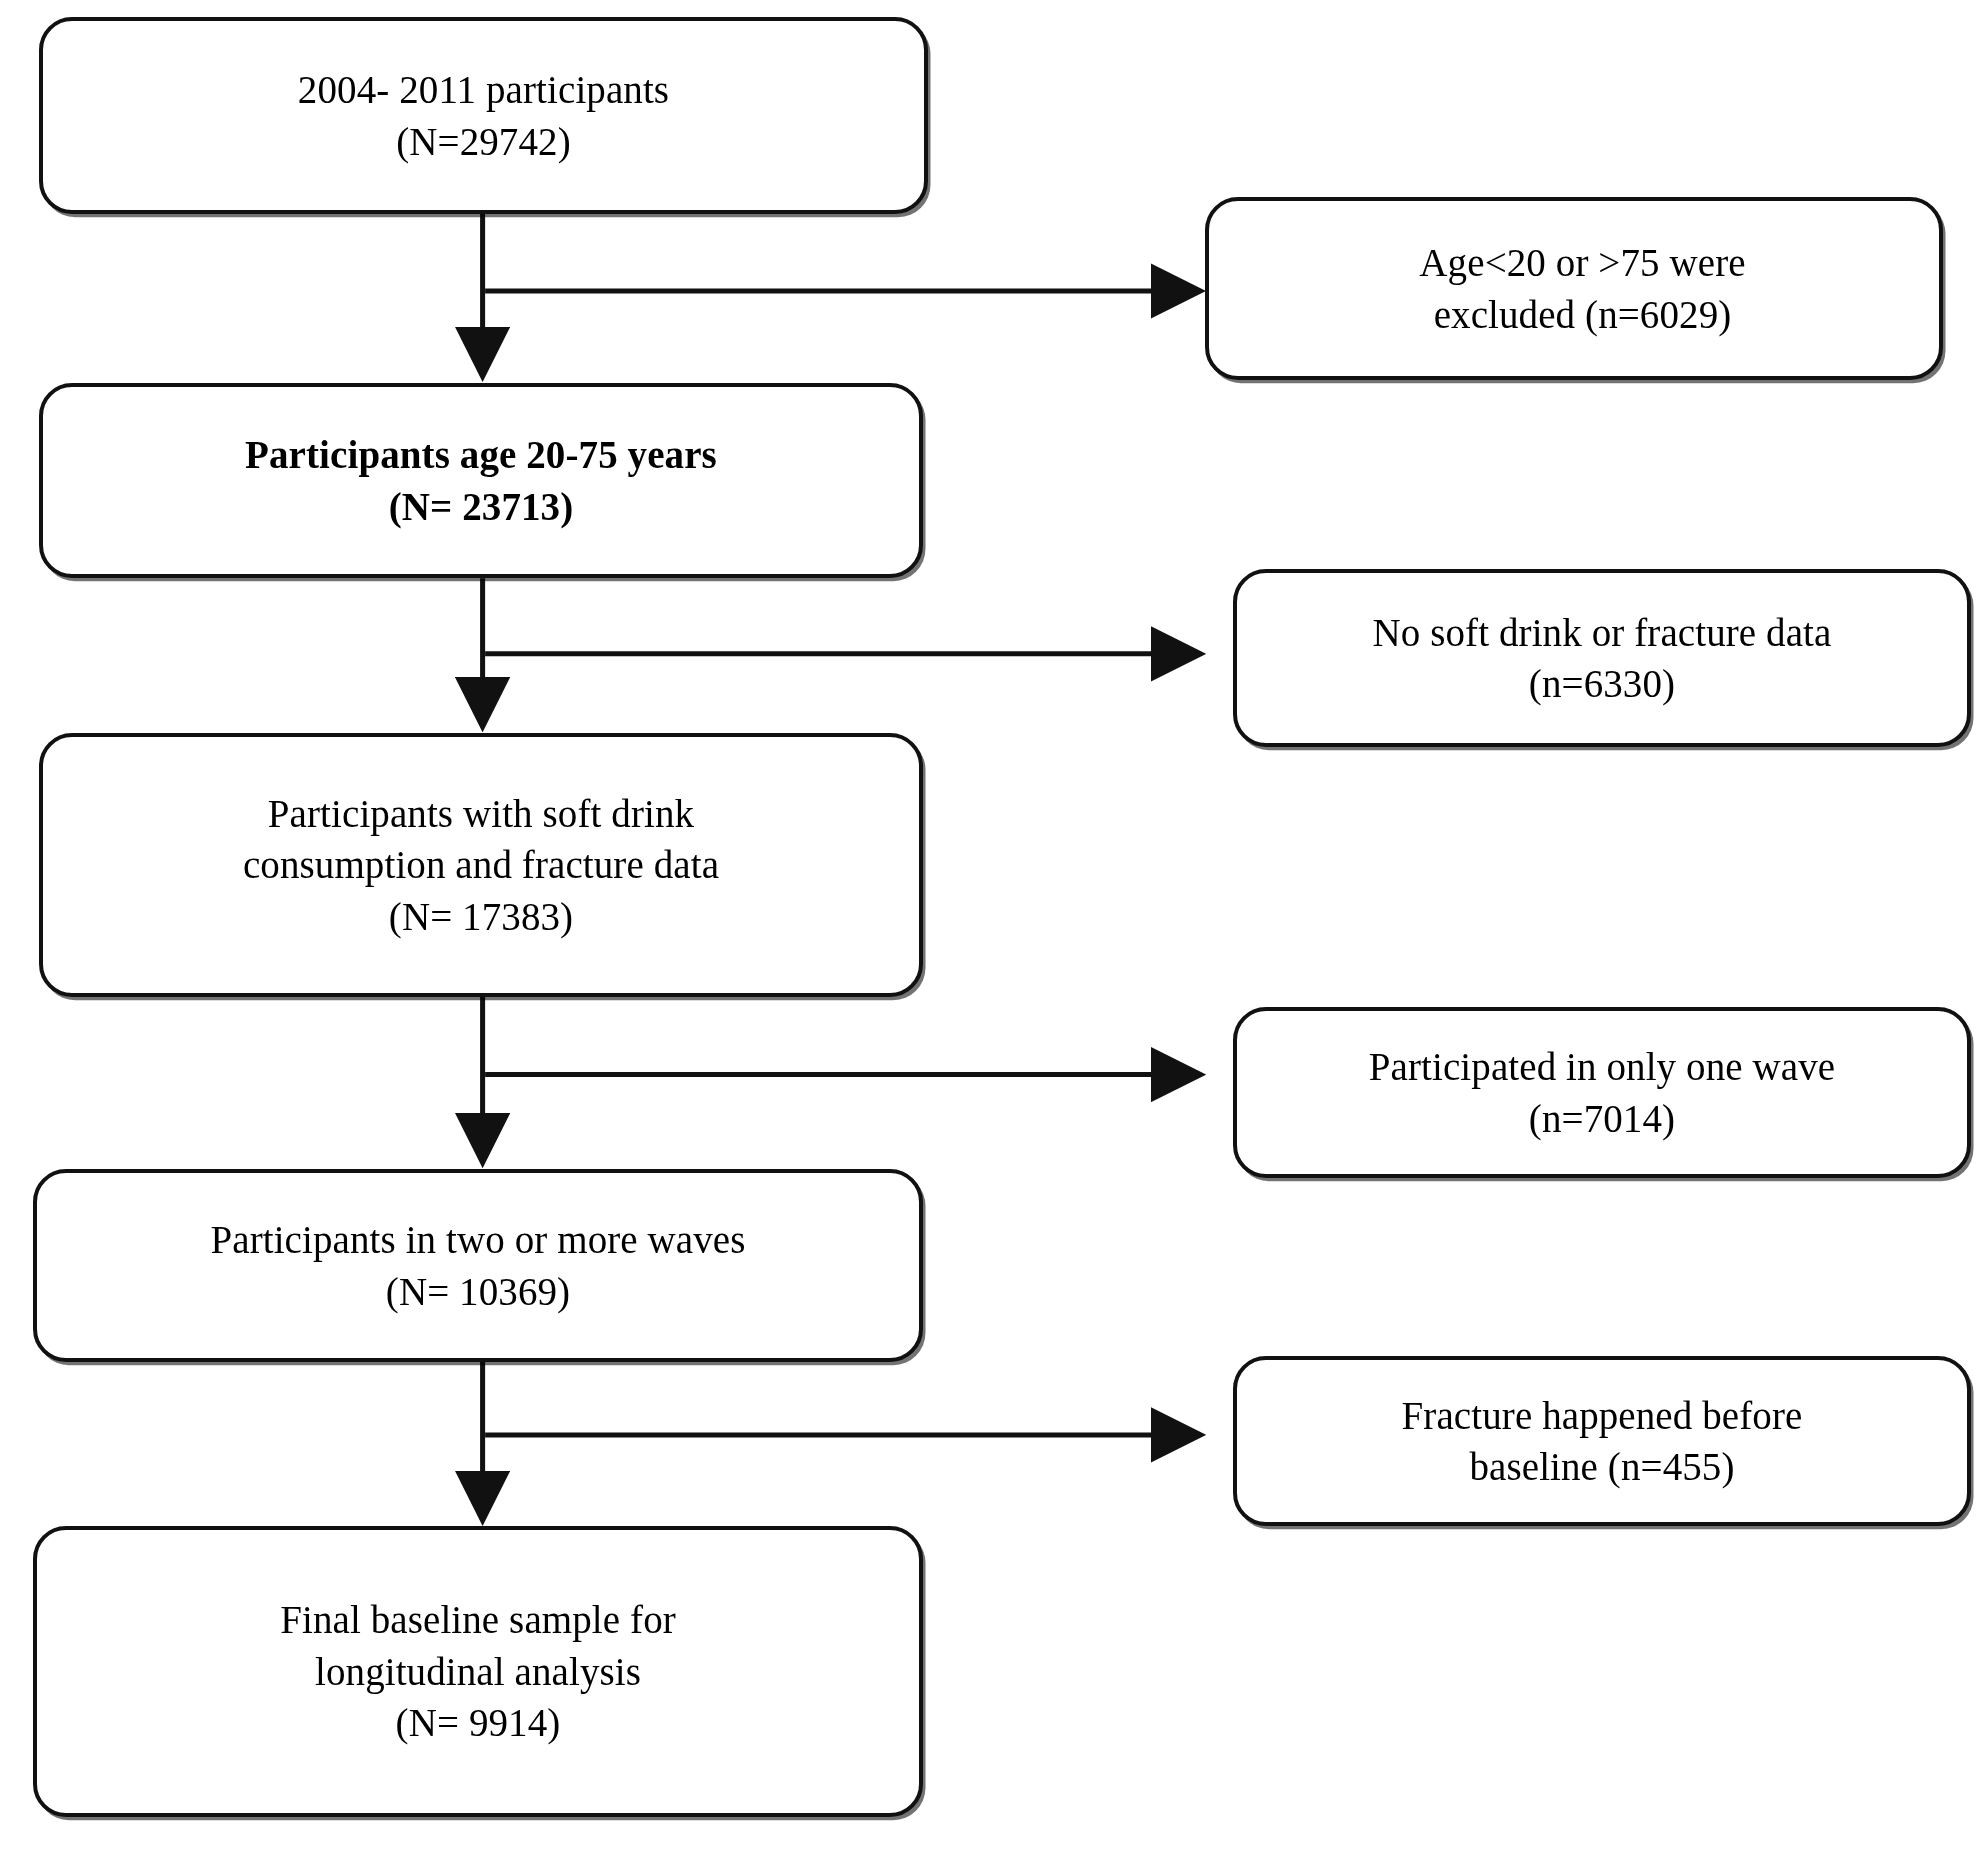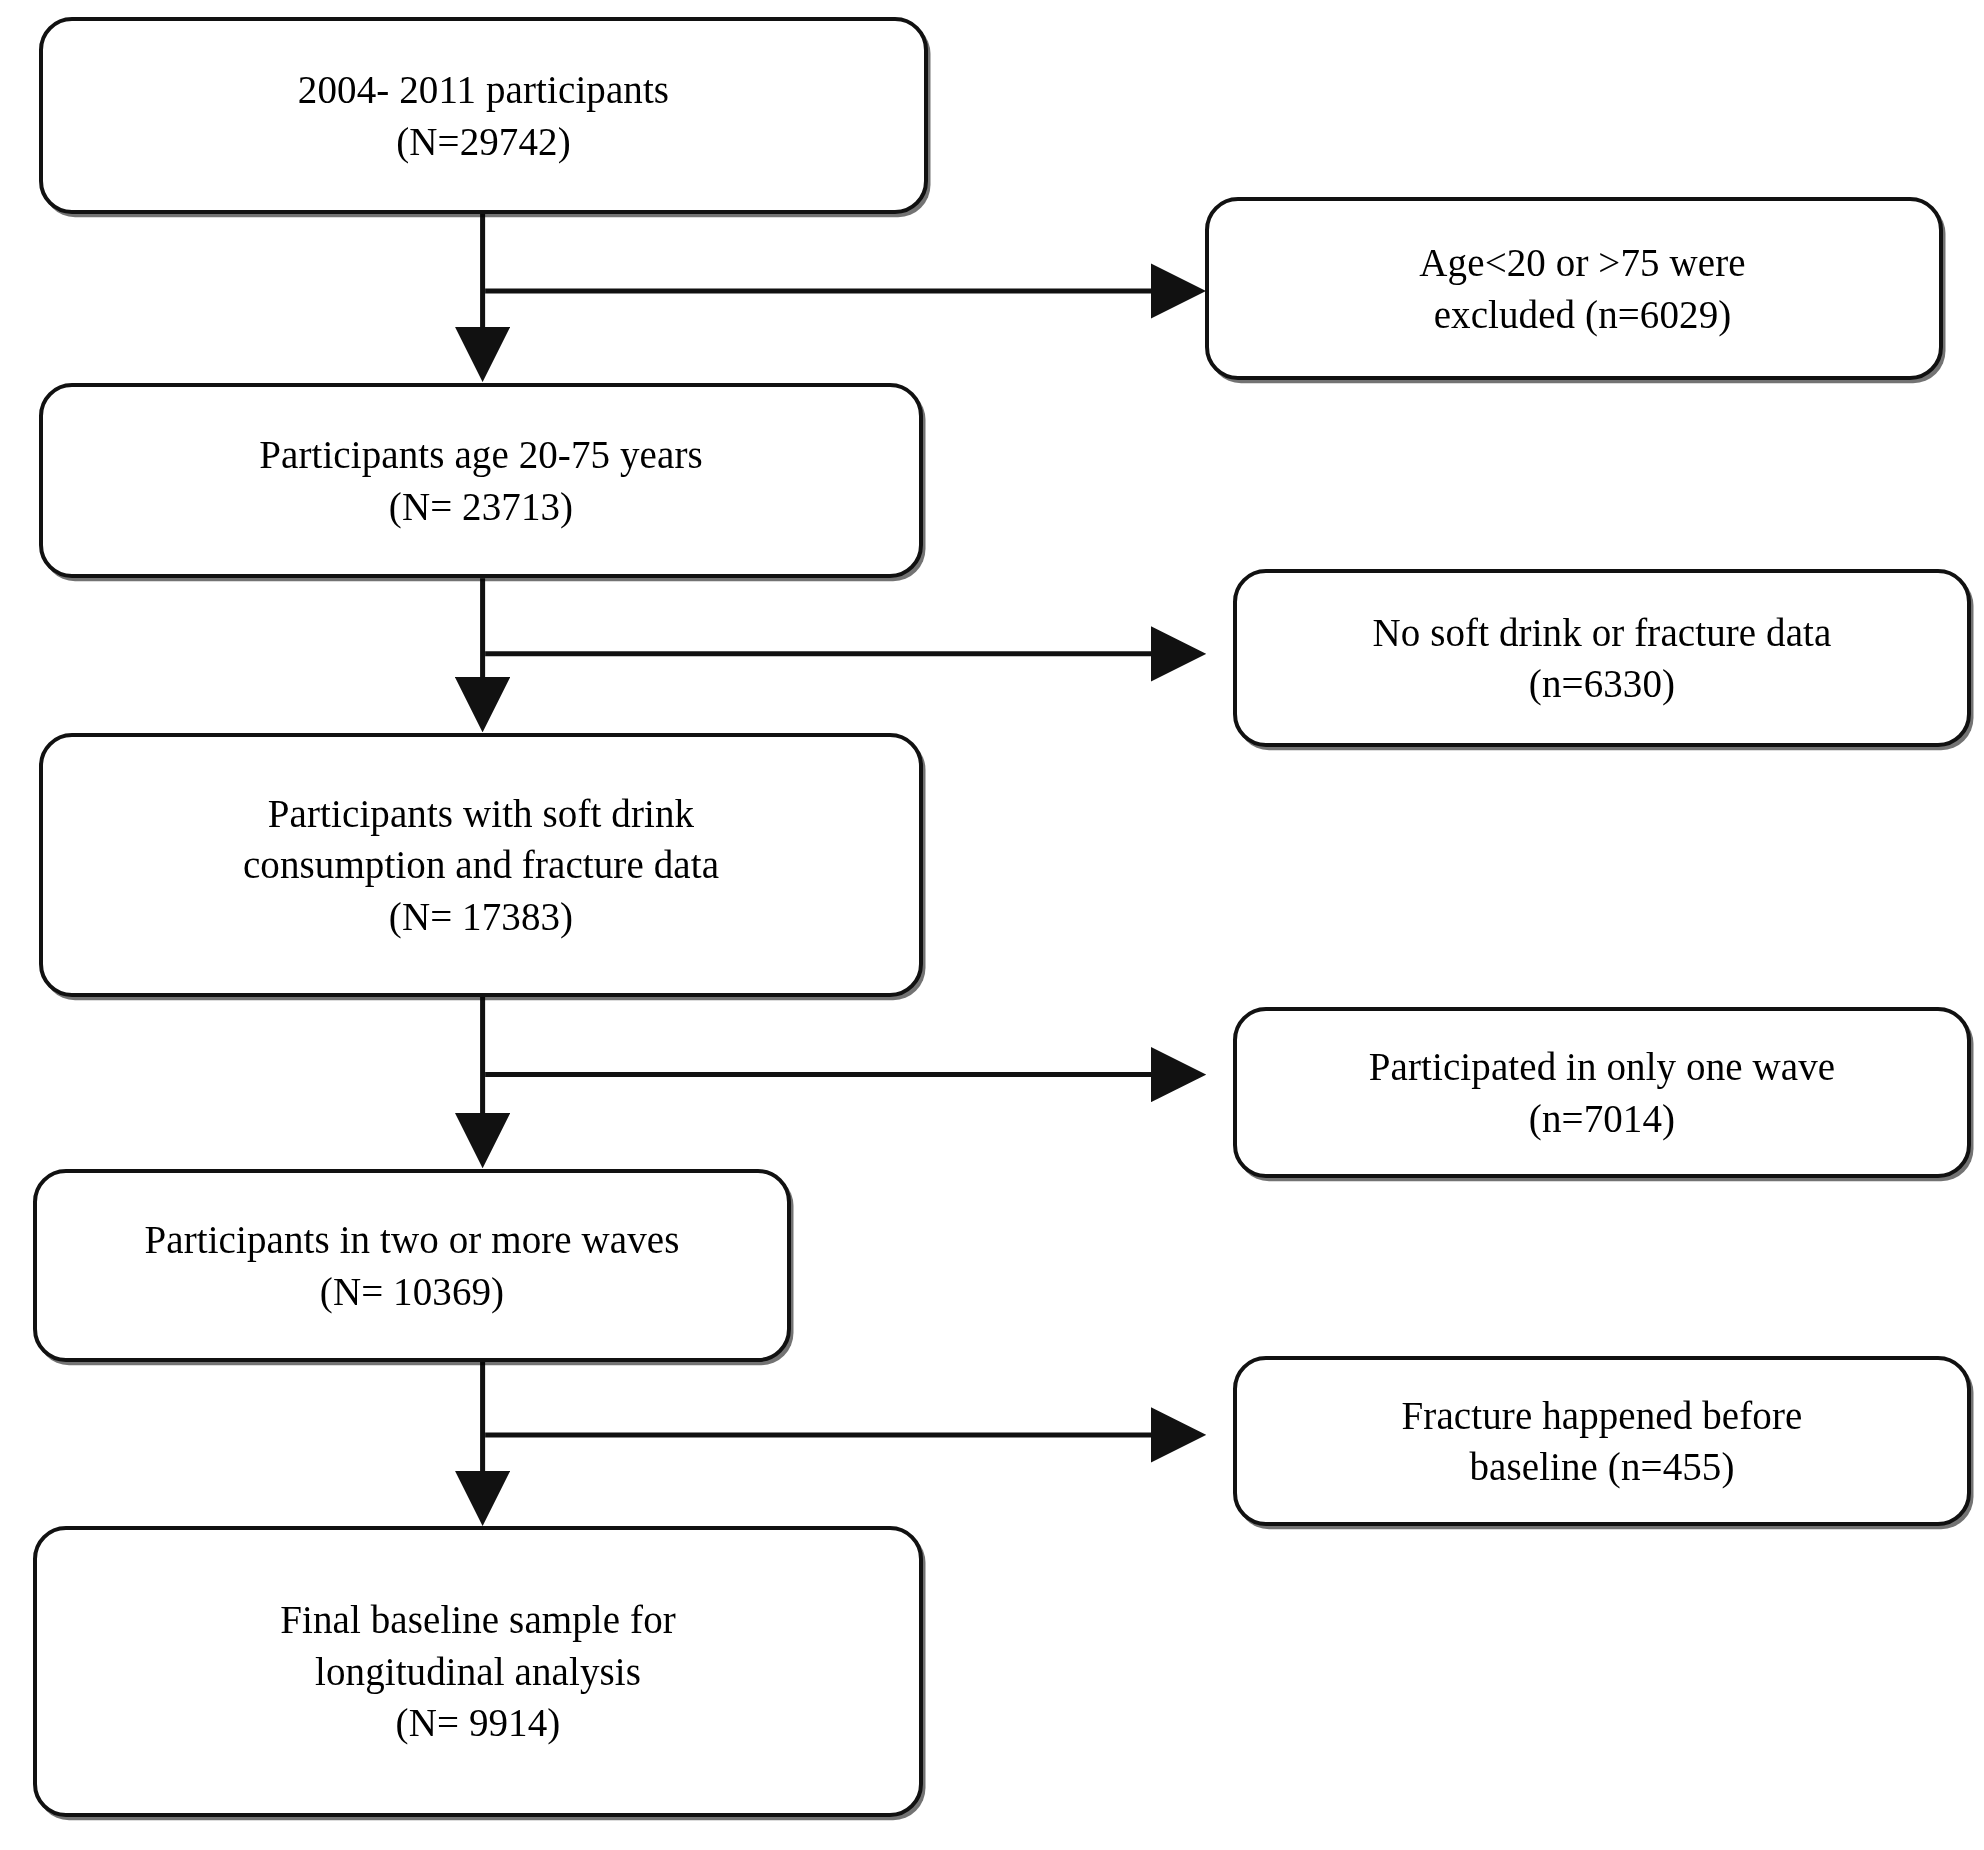--- a/index.html
+++ b/index.html
@@ -69,32 +69,32 @@
     <g>
       <line x1="770" y1="2278" x2="1900" y2="2278" stroke="#111111" stroke-width="8" marker-end="url(#ah)"></line>
     </g>
   </svg>
 
   <div class="node" style="left:39px;  top:17px;   width:889px; height:197px;">
     <span class="txt">2004- 2011 participants
 (N=29742)</span>
   </div>
 
-  <div class="node" style="left:39px;  top:383px;  width:884px; height:195px;">
+  <div class="node" style="left:39px;  top:383px;  width:884px; height:195px;font-weight:bold;">
     <span class="txt">Participants age 20-75 years
 (N= 23713)</span>
   </div>
 
   <div class="node" style="left:39px;  top:733px; width:884px; height:264px;">
     <span class="txt">Participants with soft drink
 consumption and fracture data
 (N= 17383)</span>
   </div>
 
-  <div class="node" style="left:33px;  top:1169px; width:758px; height:193px;">
+  <div class="node" style="left:33px;  top:1169px; width:890px; height:193px;">
     <span class="txt">Participants in two or more waves
 (N= 10369)</span>
   </div>
 
   <div class="node" style="left:33px;  top:1526px; width:890px; height:291px;">
     <span class="txt">Final baseline sample for
 longitudinal analysis
 (N= 9914)</span>
   </div>
 

